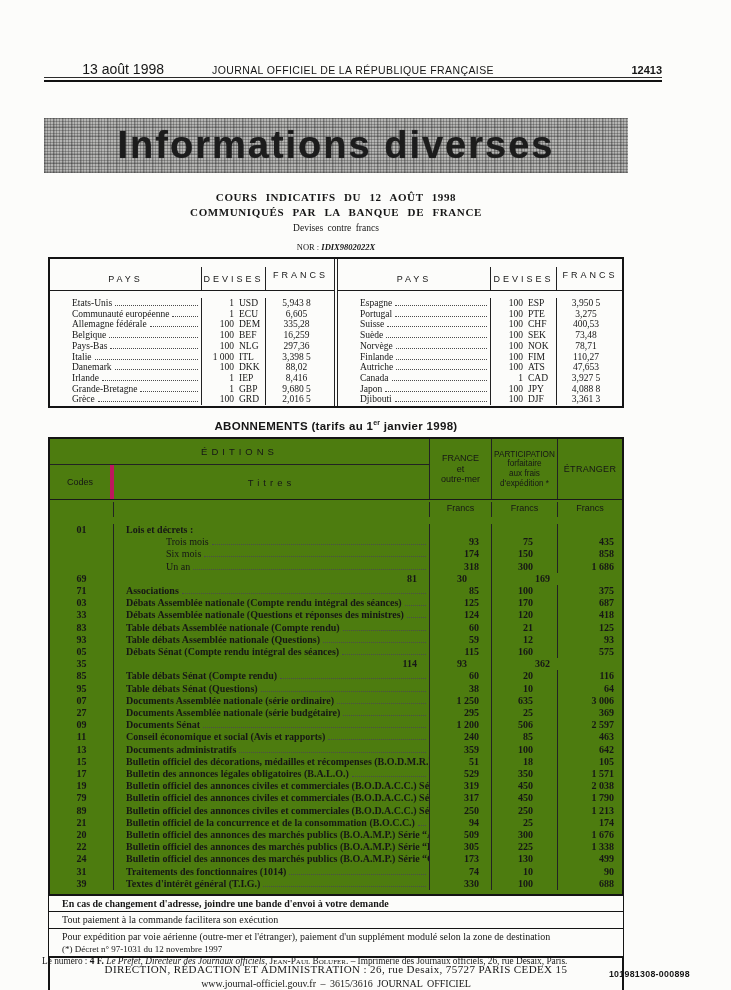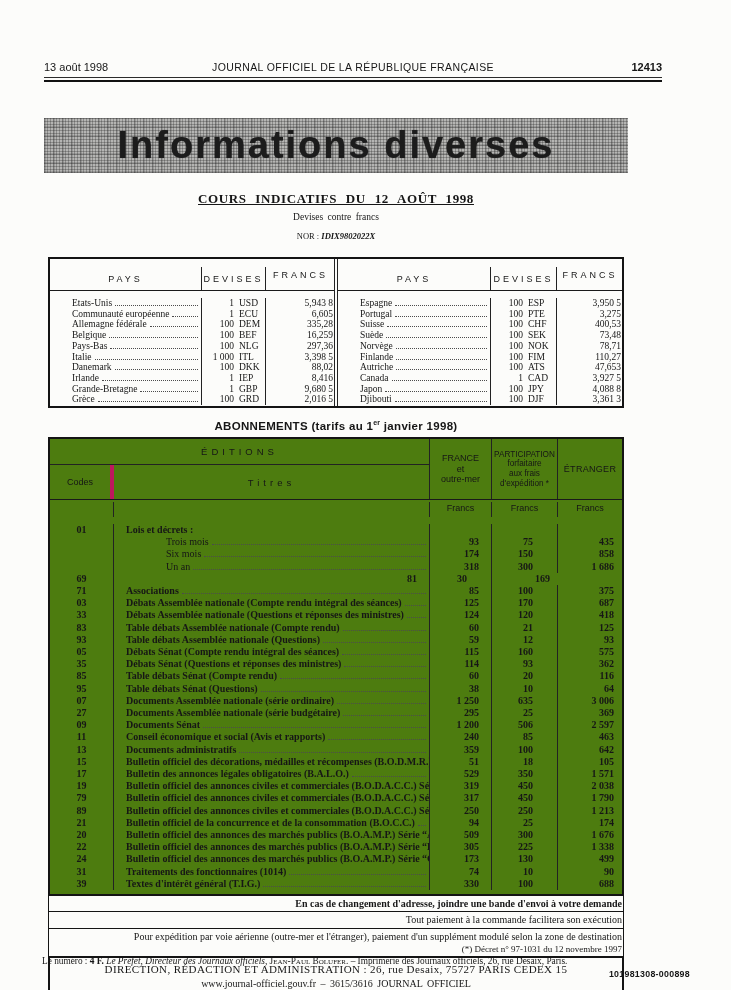--- a/index.html
+++ b/index.html
@@ -2,42 +2,42 @@
 <html><head>
 <meta charset="utf-8">
 <style>
   html,body{margin:0;padding:0;background:#e8e8e4;}
   .page{position:relative;width:731px;height:990px;background:#fcfcfa;color:#161616;
         font-family:"Liberation Serif",serif;overflow:hidden;}
 
   
   .phead{position:absolute;left:44px;top:61px;width:618px;display:flex;align-items:baseline;
          font-family:"Liberation Sans",sans-serif;}
-  .phead .pdate{font-size:11px;width:120px;}
+  .phead .pdate{font-size:14px;width:120px;text-align:right;}
   .phead .ptitle{flex:1;text-align:center;font-size:10.5px;letter-spacing:.4px;}
   .phead .pnum{width:120px;text-align:right;font-size:11px;font-weight:700;}
   .hrule{position:absolute;left:44px;top:77px;width:618px;}
   .hrule i{display:block;height:1px;background:#2b2b2b;}
   .hrule i+i{height:2px;margin-top:2px;background:#111;}
 
   
   .banner{position:absolute;left:44px;top:118px;width:584px;height:55px;
           background-color:#b5b5b3;
           background-image:
             repeating-linear-gradient(0deg, rgba(30,30,30,.28) 0 1px, transparent 1px 3px),
             repeating-linear-gradient(90deg, rgba(30,30,30,.28) 0 1px, transparent 1px 3px),
             repeating-linear-gradient(0deg, rgba(0,0,0,.14) 0 2px, transparent 2px 9px),
             repeating-linear-gradient(90deg, rgba(0,0,0,.14) 0 2px, transparent 2px 9px);
           display:flex;align-items:center;justify-content:center;}
   .banner span{font-family:"Liberation Sans",sans-serif;font-size:38px;font-weight:700;
                color:#1c1c1c;letter-spacing:2px;text-shadow:0 0 1px rgba(0,0,0,.5);}
 
   
   .cours{position:absolute;left:48px;top:191px;width:576px;text-align:center;}
-  .cours .c1{font-size:13px;font-weight:700;letter-spacing:.6px;word-spacing:5px;text-decoration:underline;}
+  .cours .c1{font-size:11px;font-weight:700;letter-spacing:.6px;word-spacing:5px;}
   .cours .c1+.c1{margin-top:3px;}
   .cours .c2{font-size:9.5px;margin-top:5px;word-spacing:2px;}
   .cours .c3{font-size:8.5px;margin-top:9px;}
   .cours .norv{font-style:italic;font-weight:700;}
 
   
   .fx{position:absolute;left:48px;top:257px;width:576px;height:151px;border:2px solid #141414;
       box-sizing:border-box;display:flex;column-gap:2px;background:#fcfcfa;}
   .fxhalf{width:285px;box-sizing:border-box;}
   .fxhalf.l{border-right:1px solid #222;}
@@ -45,21 +45,21 @@
   .fxhead{display:grid;height:32px;border-bottom:1.5px solid #1a1a1a;box-sizing:border-box;
           font-family:"Liberation Sans",sans-serif;font-size:9px;letter-spacing:3px;}
   .fxhalf.l .fxhead,.fxhalf.l .fxrow{grid-template-columns:152px 64px 69px;}
   .fxhalf.r .fxhead,.fxhalf.r .fxrow{grid-template-columns:153px 66px 66px;}
   .fxh{display:flex;align-items:center;justify-content:center;}
   .fxh.pays,.fxh.dev{border-right:1px solid #222;margin-top:8px;}
   .fxbody{padding-top:7px;}
   .fxrow{display:grid;line-height:10.7px;font-size:9.5px;}
   .fxc.pays{display:flex;align-items:baseline;padding-left:22px;border-right:1px solid #222;overflow:hidden;}
   .fxc.dev{border-right:1px solid #222;padding-left:5px;white-space:nowrap;}
-  .fxc.fr{text-align:right;padding-right:2px;white-space:nowrap;}
+  .fxc.fr{text-align:center;padding-right:8px;white-space:nowrap;}
   .qty{display:inline-block;min-width:27px;text-align:right;}
   .code{margin-left:5px;}
   .ldr{flex:1 1 8px;border-bottom:1.3px dotted #4c4c4c;margin:0 3px 2px 3px;}
 
   
   .substitle{position:absolute;left:48px;top:419px;width:576px;text-align:center;
              font-family:"Liberation Sans",sans-serif;font-size:11.5px;font-weight:700;letter-spacing:.3px;}
   .substitle sup{font-size:7px;}
   .lower{position:absolute;left:48px;top:437px;width:576px;}
   .subs{border:2px solid #141414;box-sizing:border-box;background:#4d7c0f;}
@@ -82,22 +82,22 @@
   .srow.sub .stitle{padding-left:52px;}
   .srow.sub .stitle .txt{font-weight:400;}
   .snum{text-align:right;font-weight:700;border-right:1px solid #222;white-space:nowrap;}
   .snum.f{padding-right:12px;}
   .snum.p{padding-right:24px;}
   .snum.e{padding-right:8px;border-right:none;}
   .srow.unit{font-family:"Liberation Sans",sans-serif;font-size:9px;height:15px;margin-bottom:7px;}
   .srow.unit .snum{text-align:center;font-weight:400;padding:0;}
 
   
-  .notice{border:1.5px solid #141414;box-sizing:border-box;margin-top:-1.5px;text-align:right;
-          background:#fcfcfa;font-size:10px;padding:2px 1px 3px;}
+  .notice{border:1.5px solid #141414;box-sizing:border-box;margin-top:-1.5px;text-align:left;
+          background:#fcfcfa;font-size:10px;padding:2px 13px 3px;}
   .notice.b1{font-weight:700;}
   .notice .sub2{font-size:9px;margin-top:2px;}
   .adminbox{border:2px solid #141414;box-sizing:border-box;margin-top:-1.5px;text-align:center;
             background:#fcfcfa;padding:5px 4px 6px;}
   .adminbox .a1{font-size:11px;letter-spacing:.4px;}
   .adminbox .a2{font-size:10px;margin-top:3px;word-spacing:2px;}
   .part-b{font-weight:700;}
   .part-i{font-style:italic;}
   .part-sc{font-variant:small-caps;}
 
@@ -120,20 +120,21 @@
       <i></i>
       <i></i>
     </div>
 
   <div class="banner">
     <span>Informations diverses</span>
   </div>
 
   <div class="cours">
     <div class="c1">COURS INDICATIFS DU 12 AOÛT 1998</div>
+    <div class="c1">COMMUNIQUÉS PAR LA BANQUE DE FRANCE</div>
     <div class="c2">Devises contre francs</div>
     <div class="c3">
       <span>NOR :</span>
       <span class="norv">IDIX9802022X</span>
     </div>
   </div>
 
   <div class="fx">
     <div class="fxhalf l">
       <div class="fxhead">
@@ -446,24 +447,20 @@
             <div class="scell stitle">
               <span class="txt">Débats Sénat (Compte rendu intégral des séances)</span>
               <span class="ldr"></span>
             </div>
             <div class="scell snum f">115</div>
             <div class="scell snum p">160</div>
             <div class="scell snum e">575</div>
           </div>
           <div class="srow item">
             <div class="scell scode">35</div>
-            <div class="scell stitle">
-              <span class="txt">Débats Sénat (Questions et réponses des ministres)</span>
-              <span class="ldr"></span>
-            </div>
             <div class="scell snum f">114</div>
             <div class="scell snum p">93</div>
             <div class="scell snum e">362</div>
           </div>
           <div class="srow item">
             <div class="scell scode">85</div>
             <div class="scell stitle">
               <span class="txt">Table débats Sénat (Compte rendu)</span>
               <span class="ldr"></span>
             </div>

